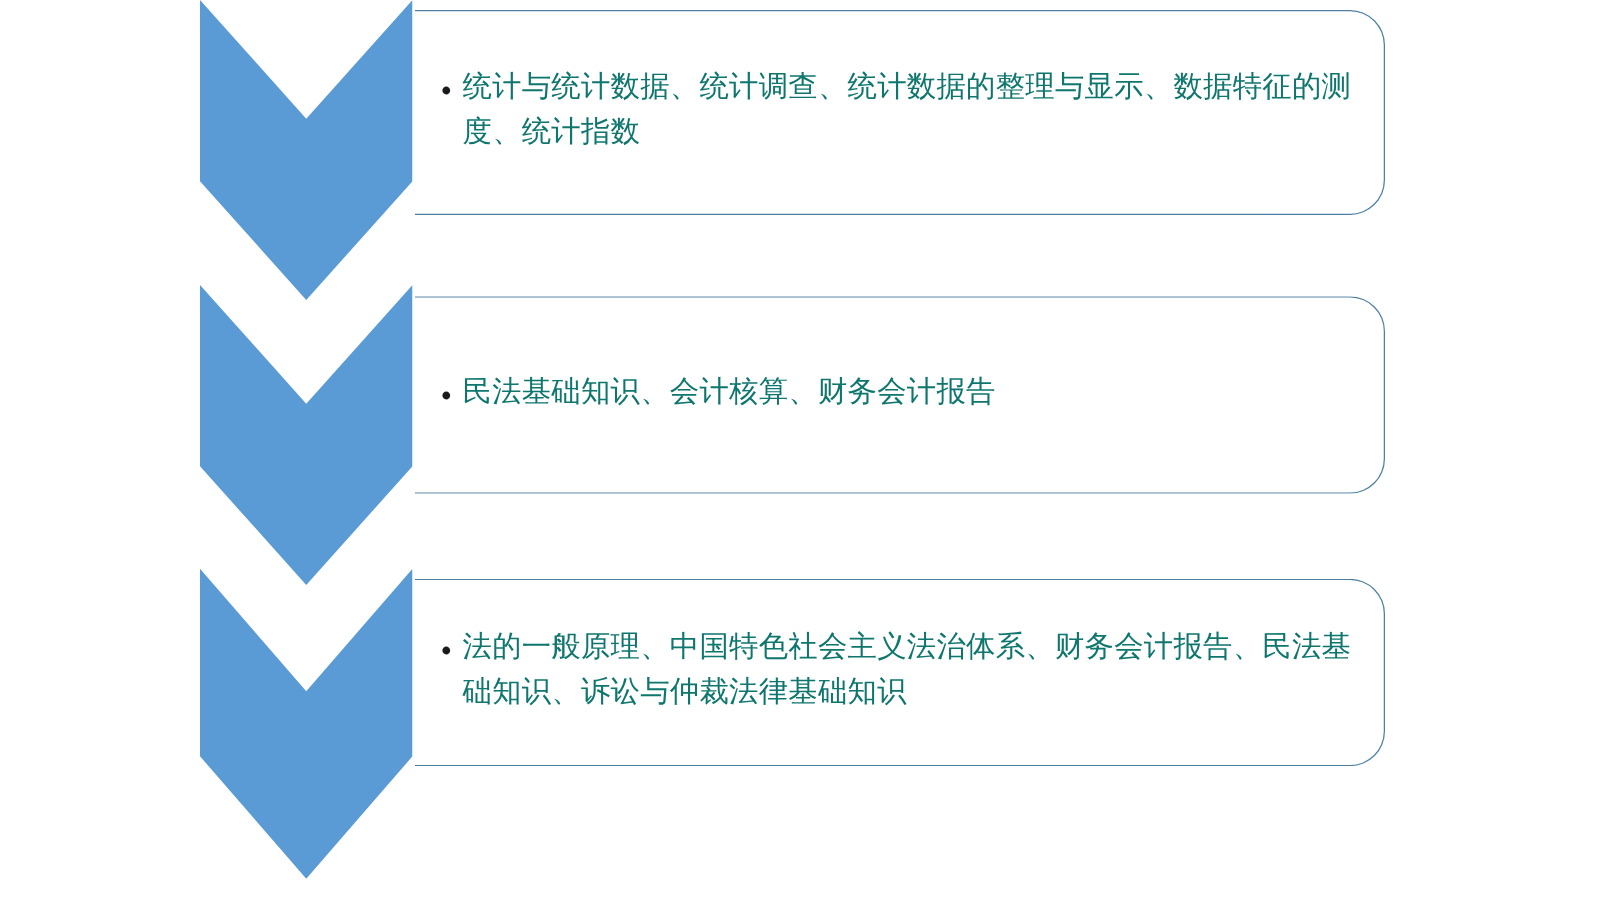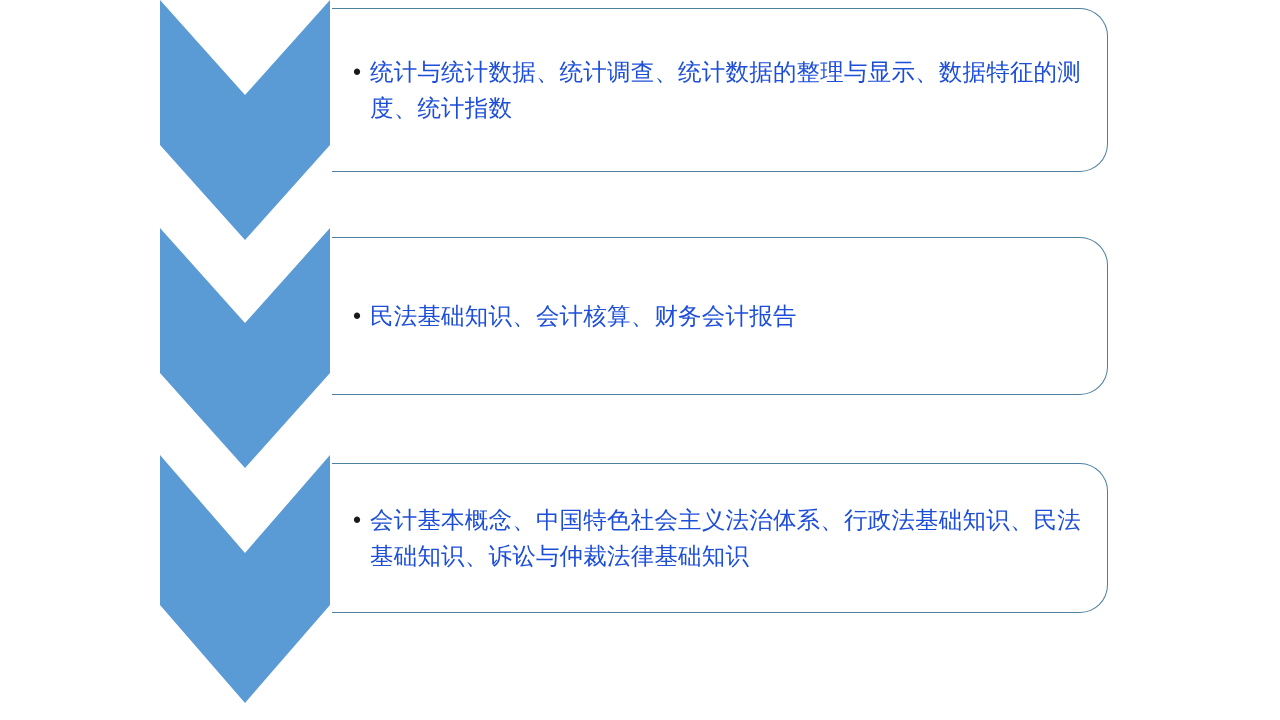--- a/index.html
+++ b/index.html
@@ -82,25 +82,25 @@
     flex: 0 0 auto;
     width: 26px;
     color: #1a1a1a;
     font-size: 23px;
     line-height: 36px;
     text-align: center;
     user-select: none;
   }
   .bullet-text {
     flex: 1 1 auto;
-    color: #1d4ed8;
+    color: #0f766e;
     font-size: 23.5px;
     line-height: 36px;
     letter-spacing: 0.2px;
-    font-family: Liberation Sans, sans-serif;
+    font-family: Liberation Mono, monospace;
   }
 </style>
 </head>
 <body>
 
 <div id="slide">
 
   <div class="row" style="top:0px; height:240px;">
 
     <div class="chevron" style="top:0px; height:240px;">
@@ -140,18 +140,18 @@
     <div class="chevron" style="top:0px; height:248px;">
       <svg viewBox="0 0 170 248" preserveAspectRatio="none">
         <path d="M0,0 L85,98 L170,0 L170,150 L85,248 L0,150 Z" fill="#5B9BD5"></path>
       </svg>
     </div>
     <div class="chevron-label" style="top:122px;">法 律</div>
 
     <div class="box" style="top:8px; height:150px;">
       <div class="box-inner">
         <span class="bullet">•</span>
-        <span class="bullet-text">会计基本概念、中国特色社会主义法治体系、行政法基础知识、民法基础知识、诉讼与仲裁法律基础知识</span>
+        <span class="bullet-text">法的一般原理、中国特色社会主义法治体系、财务会计报告、民法基础知识、诉讼与仲裁法律基础知识</span>
       </div>
     </div>
   </div>
 
 </div>
 
 </body></html>

